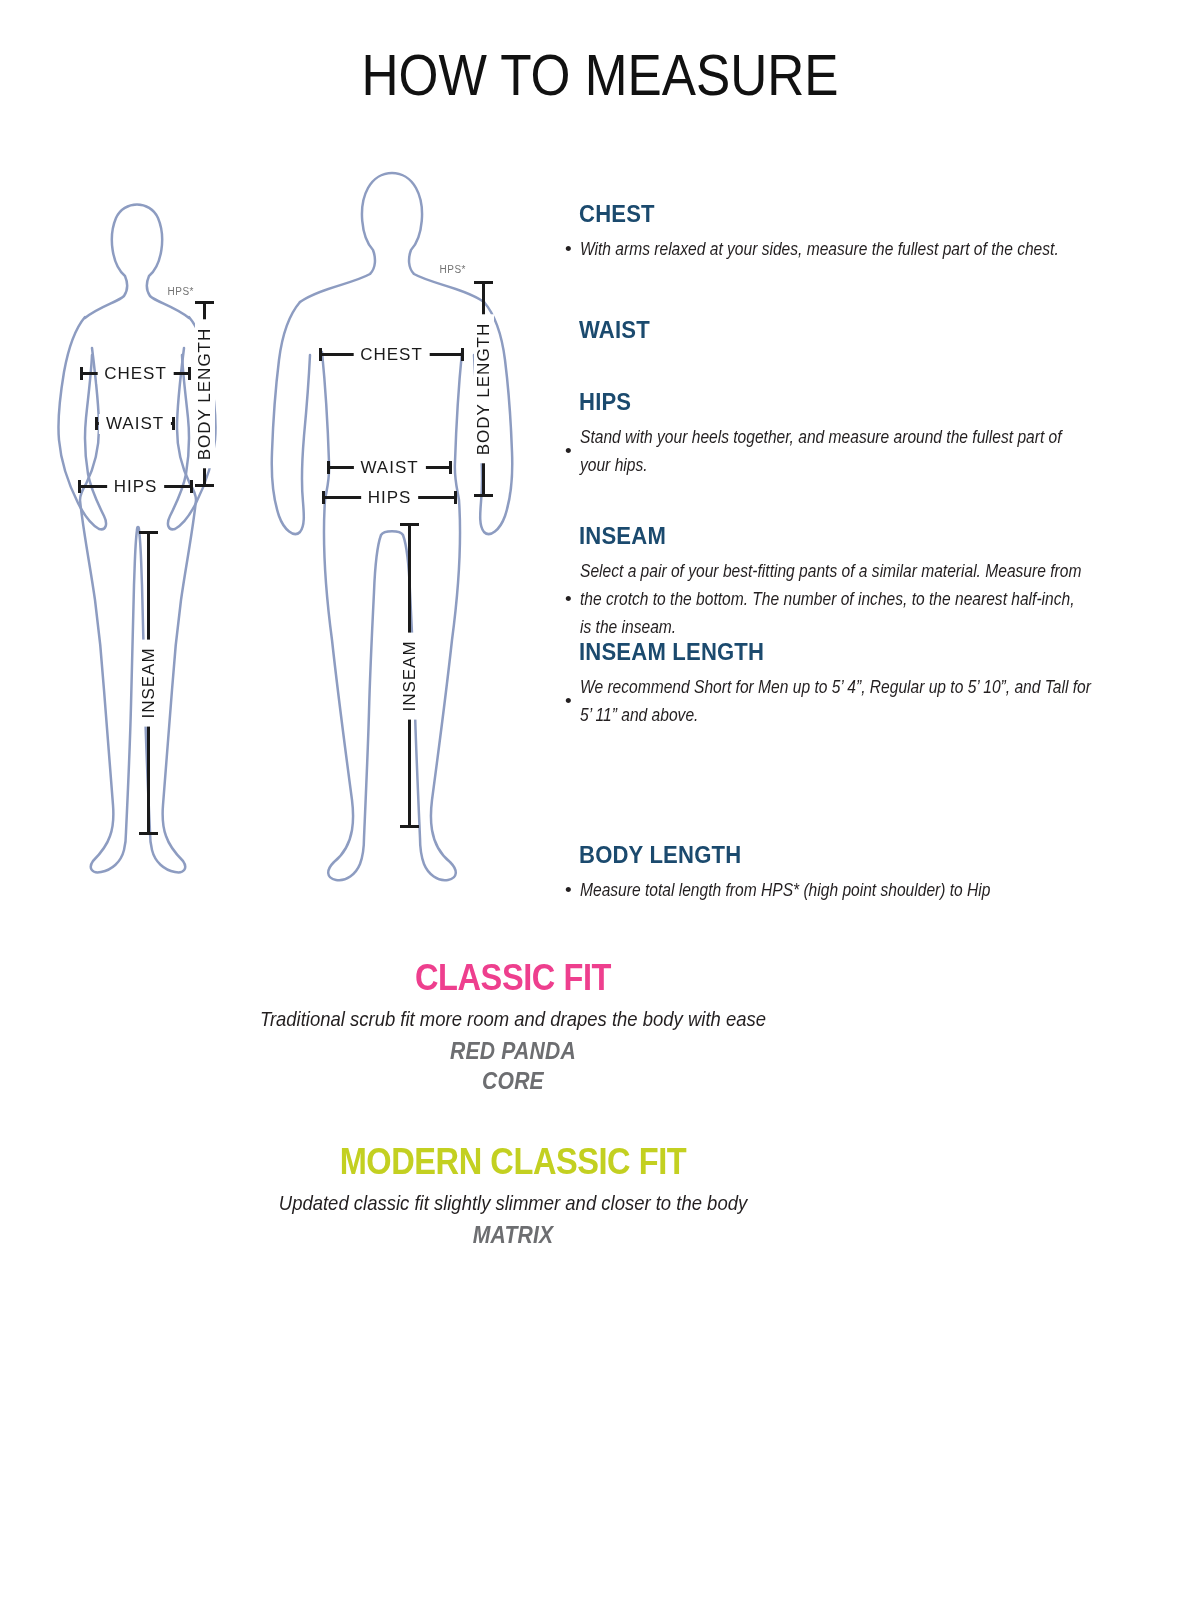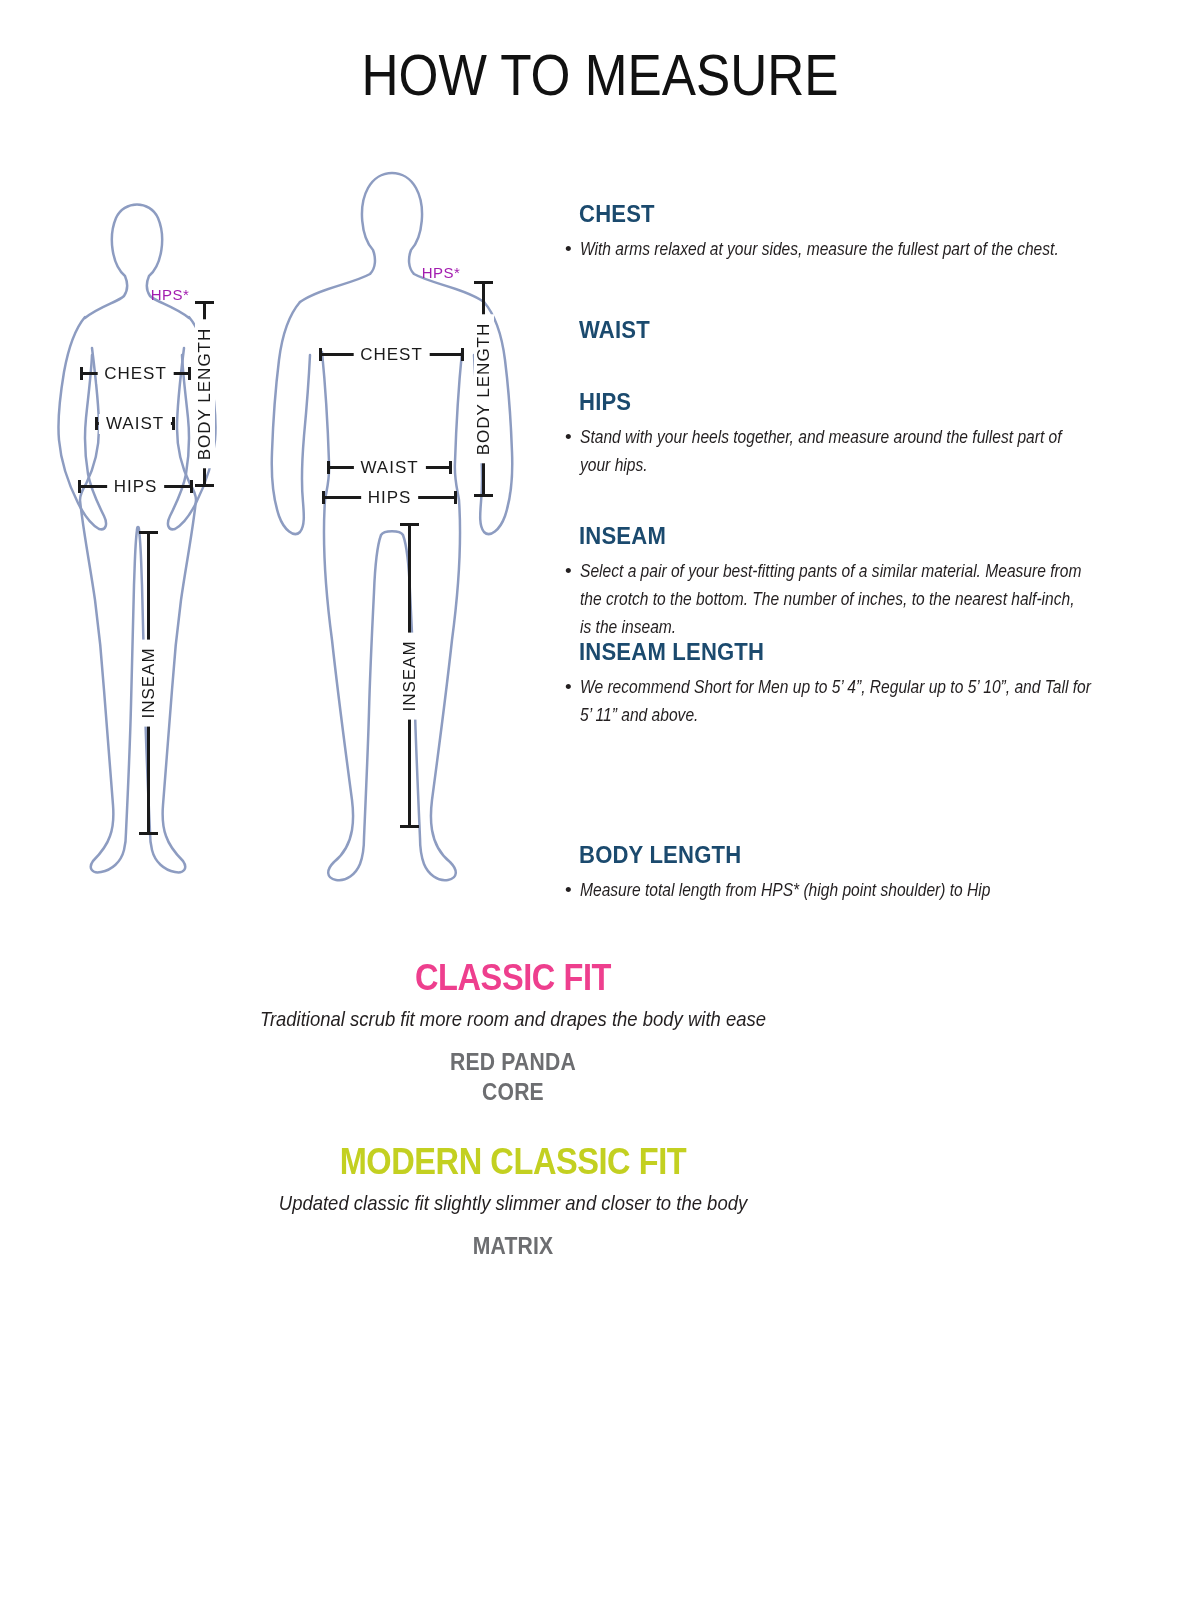--- a/index.html
+++ b/index.html
@@ -19,40 +19,40 @@
   .mh{position:absolute;height:3px;background:#1a1a1a;}
   .mh::before,.mh::after{content:"";position:absolute;top:-5px;width:3px;height:13px;background:#1a1a1a;}
   .mh::before{left:0}.mh::after{right:0}
   .mh .lbl{position:absolute;left:50%;top:50%;transform:translate(-50%,-50%);
            background:#fff;padding:0 7px;font-size:17px;letter-spacing:1px;color:#1a1a1a;white-space:nowrap;}
   .mv{position:absolute;width:3px;background:#1a1a1a;}
   .mv::before,.mv::after{content:"";position:absolute;left:-8px;width:19px;height:3px;background:#1a1a1a;}
   .mv::before{top:0}.mv::after{bottom:0}
   .mv .lbl{position:absolute;top:50%;left:50%;transform:translate(-50%,-50%) rotate(-90deg);
            background:#fff;padding:0 8px;font-size:17px;letter-spacing:1px;color:#1a1a1a;white-space:nowrap;}
-  .hps{position:absolute;font-size:15px;color:#a21caf;text-align:center;letter-spacing:.5px;}
+  .hps{position:absolute;font-size:10px;color:#737373;text-align:right;letter-spacing:.5px;}
 
   
   .msec{position:absolute;left:563px;width:630px;}
   .msec h3{margin:0 0 8px 16px;font-size:24px;line-height:26px;font-weight:bold;color:#1b4a6e;
            letter-spacing:.2px;transform:scaleX(.92);transform-origin:left;}
-  .bullet{display:flex;margin:0 0 5px 0;}
+  .bullet{display:flex;margin:0 0 5px 0;align-items:center;}
   .bullet::before{content:"\2022";font-size:19px;line-height:28px;margin:0 8px 0 2px;color:#231f20;}
   .bl{font-style:italic;font-size:19px;line-height:28px;white-space:nowrap;
       transform:scaleX(.82);transform-origin:left;color:#231f20;}
 
   
   .fit{position:absolute;left:0;width:1026px;text-align:center;}
   .fit h2{margin:0;font-size:37px;line-height:40px;font-weight:bold;letter-spacing:-.5px;
           transform:scaleX(.88);transform-origin:center;}
   .fit-pink h2{color:#ee3f8e;}
   .fit-green h2{color:#c3d021;}
   .fdesc{margin:8px 0 0 0;font-style:italic;font-size:21px;line-height:26px;color:#231f20;
          transform:scaleX(.88);transform-origin:center;}
-  .brands{margin-top:16px;}
+  .brands{margin-top:5px;font-style:italic;}
   .brand{font-weight:bold;font-size:23px;line-height:29.5px;color:#6d6e71;letter-spacing:.2px;
          transform:scaleX(.92);transform-origin:center;}
 </style>
 </head>
 <body>
 
 <div class="canvas">
 
   <h1 class="title">HOW TO MEASURE</h1>
 

